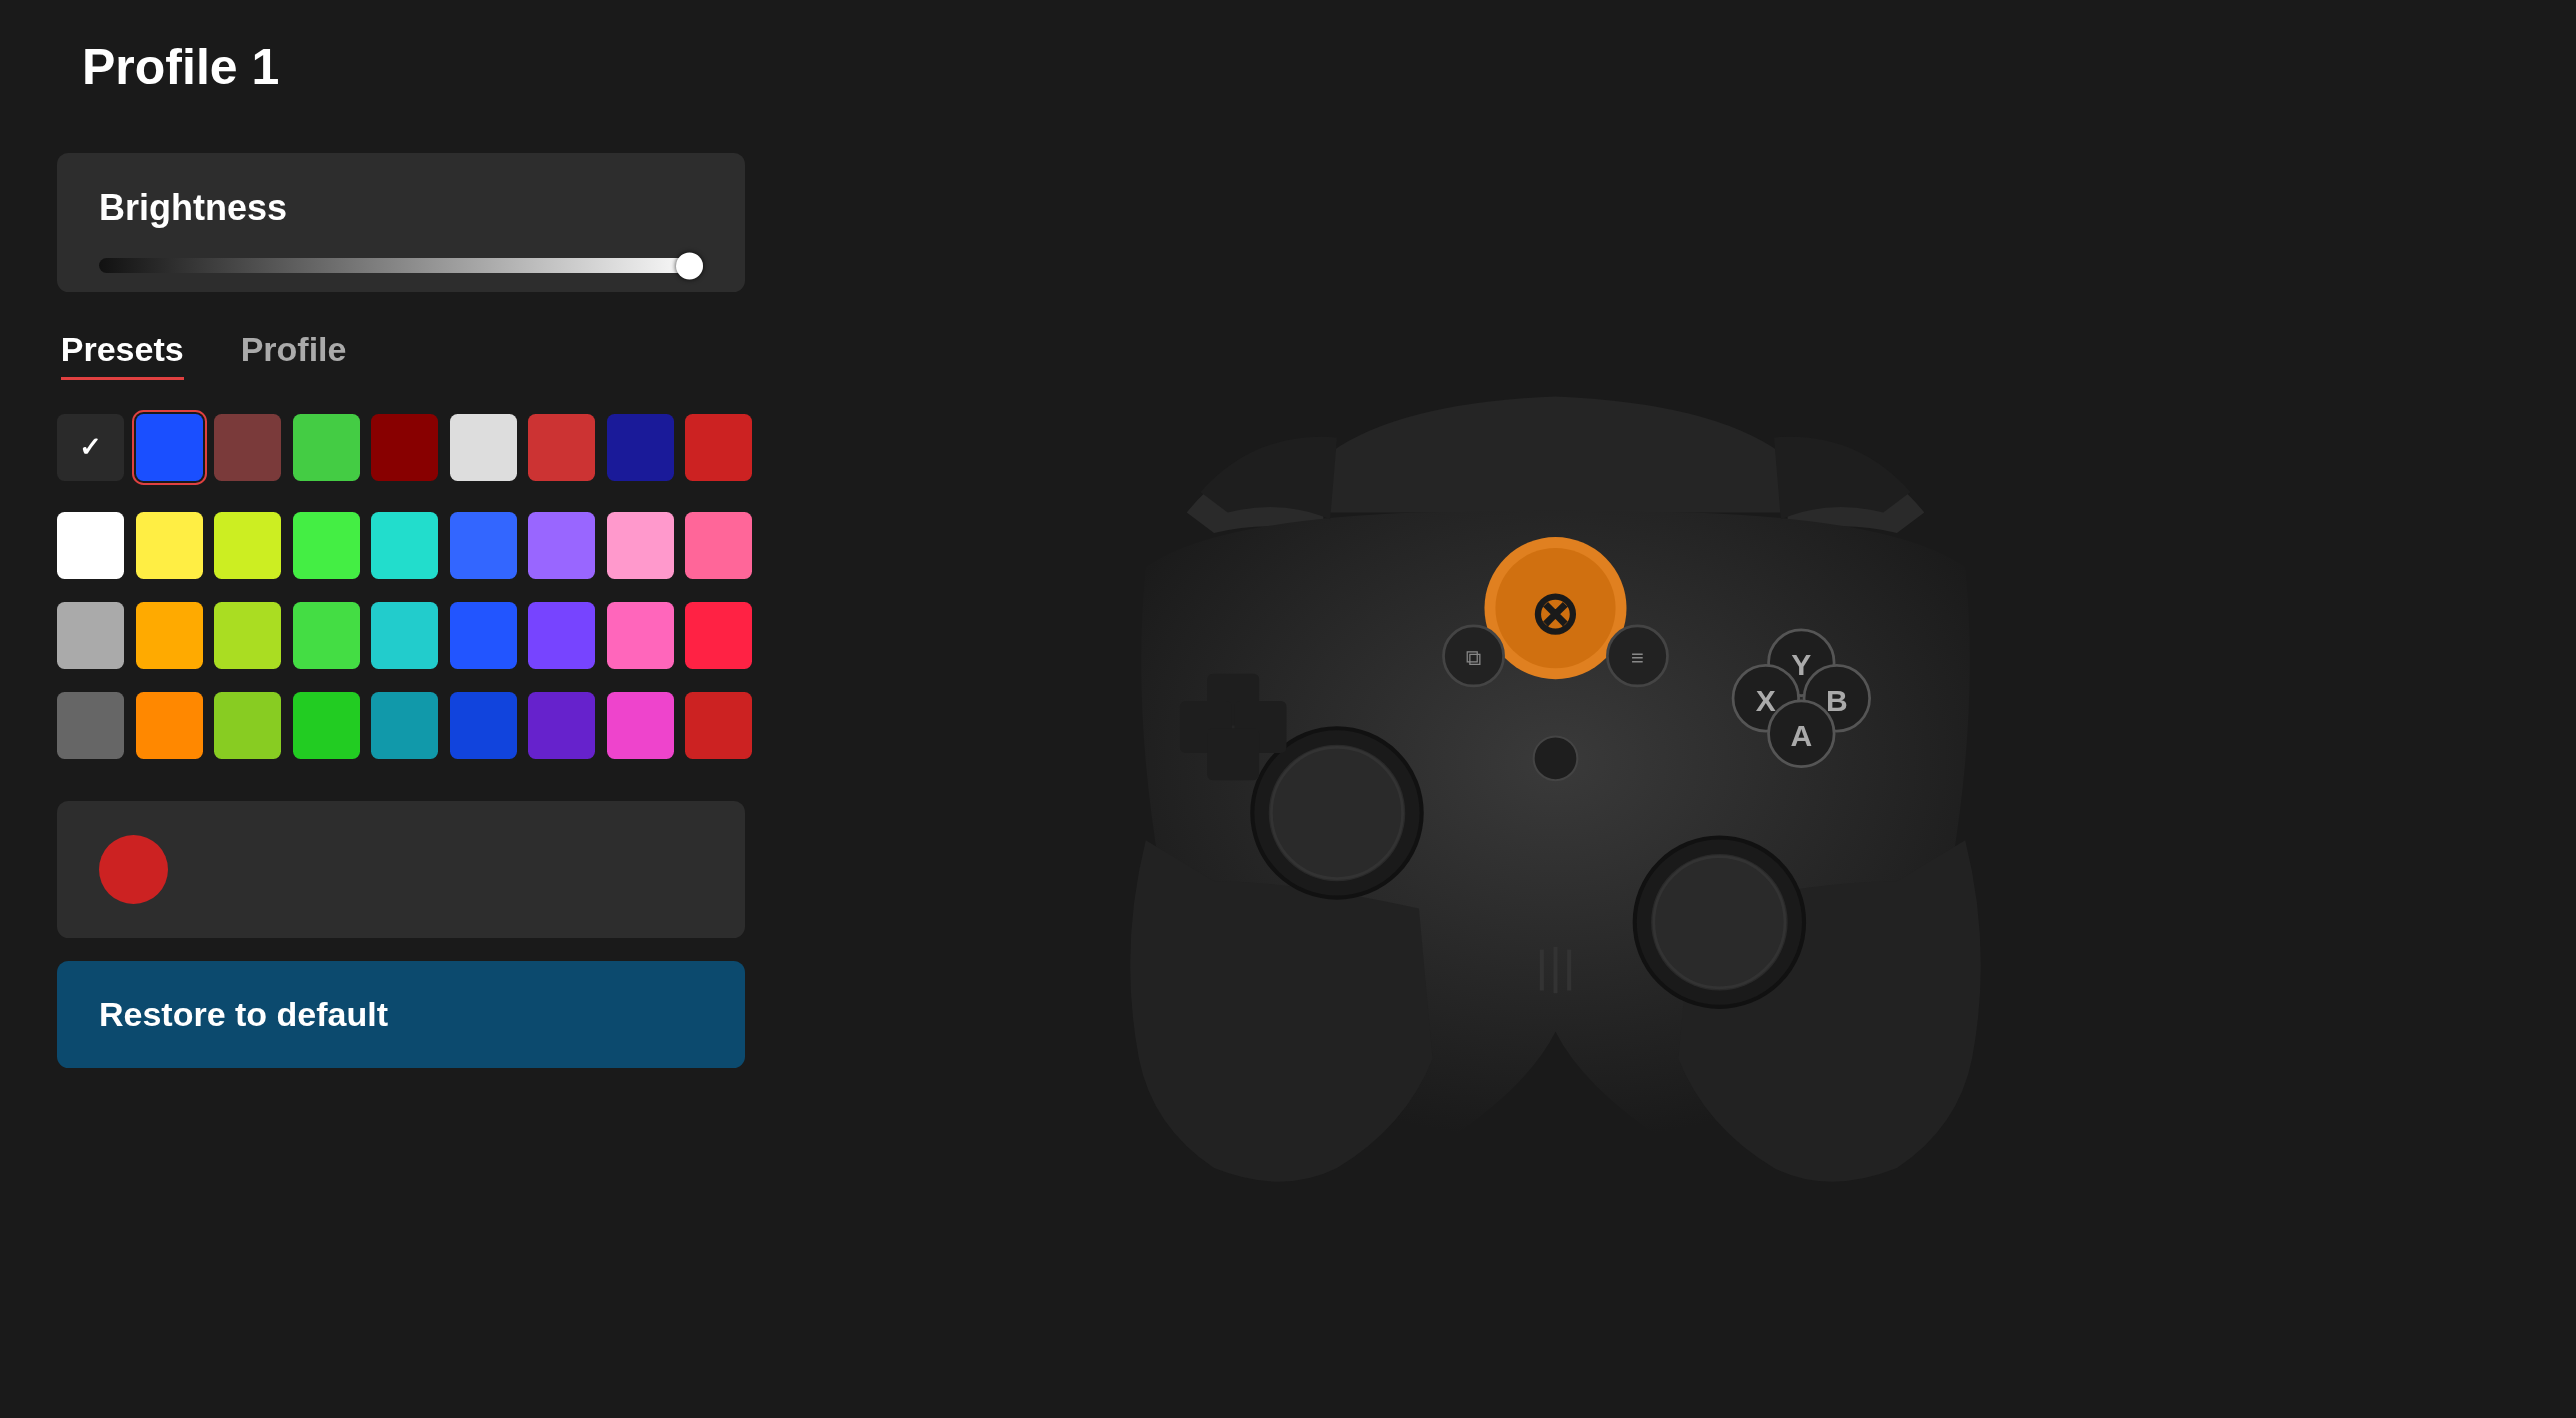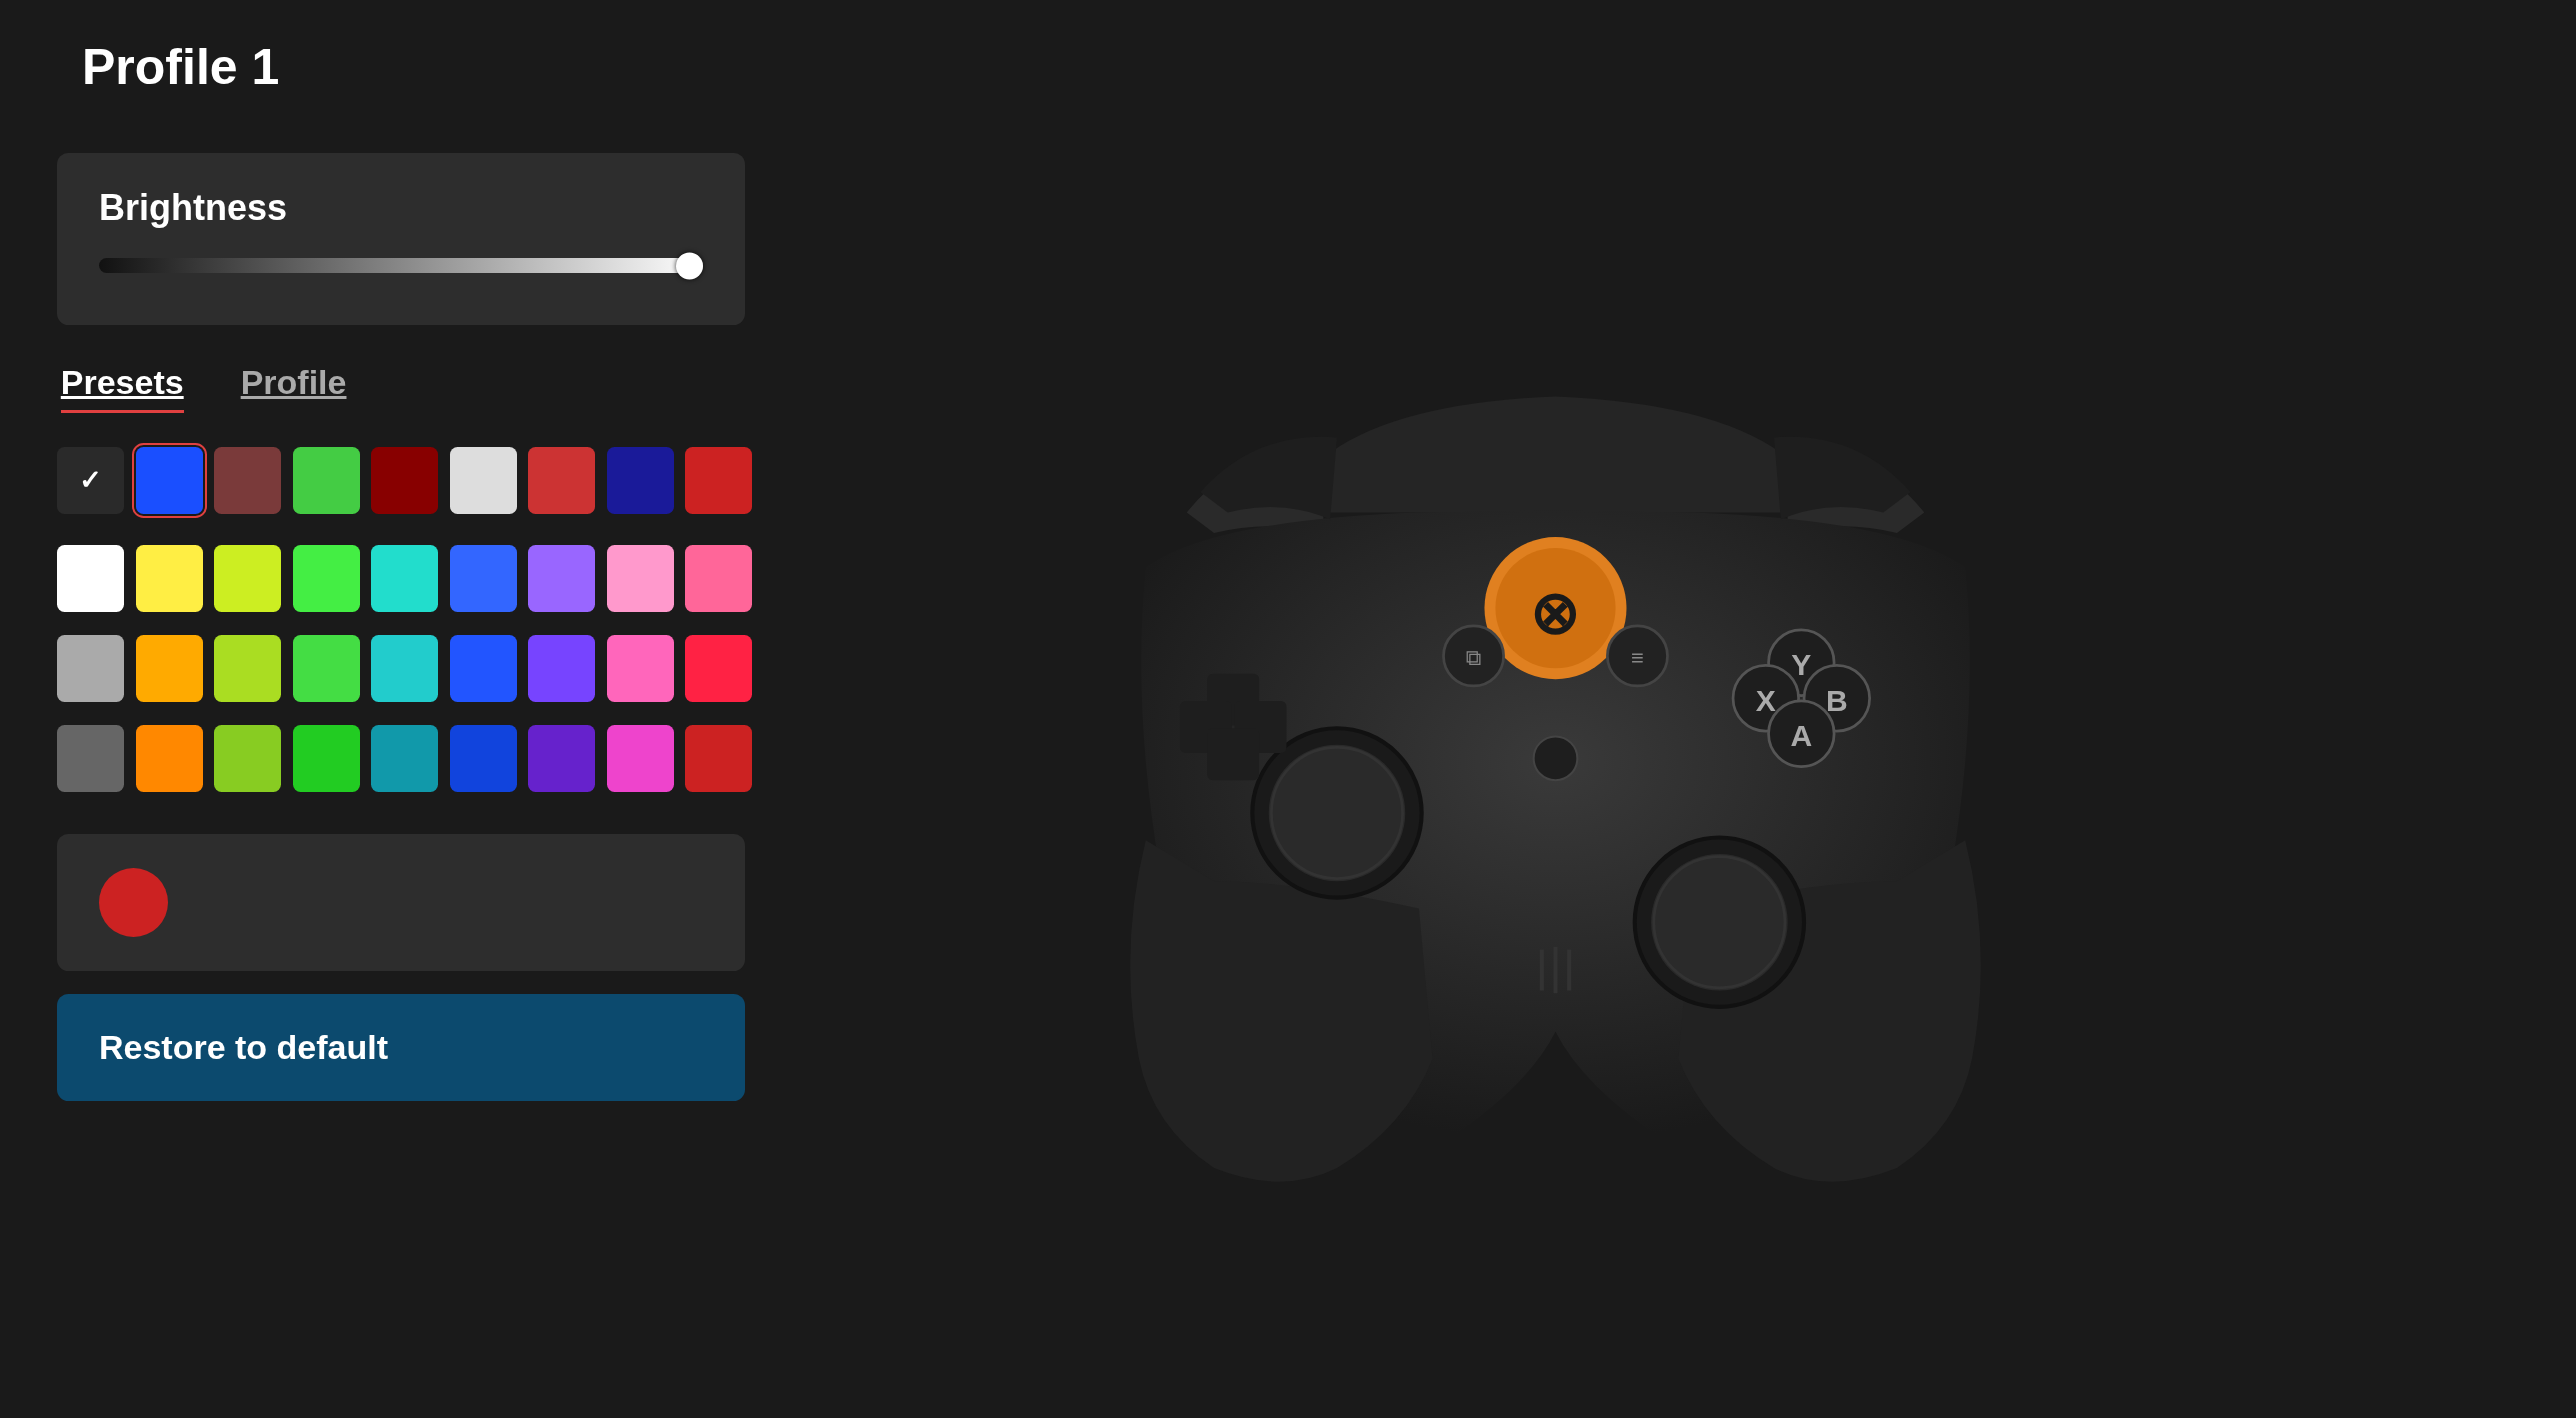--- a/index.html
+++ b/index.html
@@ -49,21 +49,21 @@
       position: absolute;
       top: 153px;
       left: 57px;
       width: 688px;
     }
 
     
     .brightness-card {
       background: #2d2d2d;
       border-radius: 11.5px;
-      padding: 34px 42px 52px 42px;
+      padding: 34px 42px 19px 42px;
       margin-bottom: 38px;
     }
     .brightness-label {
       font-size: 36px;
       font-weight: 600;
       margin-bottom: 29px;
     }
     .slider-track {
       width: 100%;
       height: 15.3px;
@@ -91,21 +91,20 @@
       margin-bottom: 34px;
       padding-left: 3.8px;
     }
     .preset-tab {
       font-size: 34px;
       font-weight: 600;
       cursor: pointer;
       padding-bottom: 7.6px;
       border-bottom: 3.8px solid transparent;
       color: #aaa;
-      text-decoration: underline;
     }
     .preset-tab.active {
       color: #fff;
       border-bottom: 3.8px solid #e04040;
     }
 
     
     .color-section {
       margin-bottom: 31px;
     }

